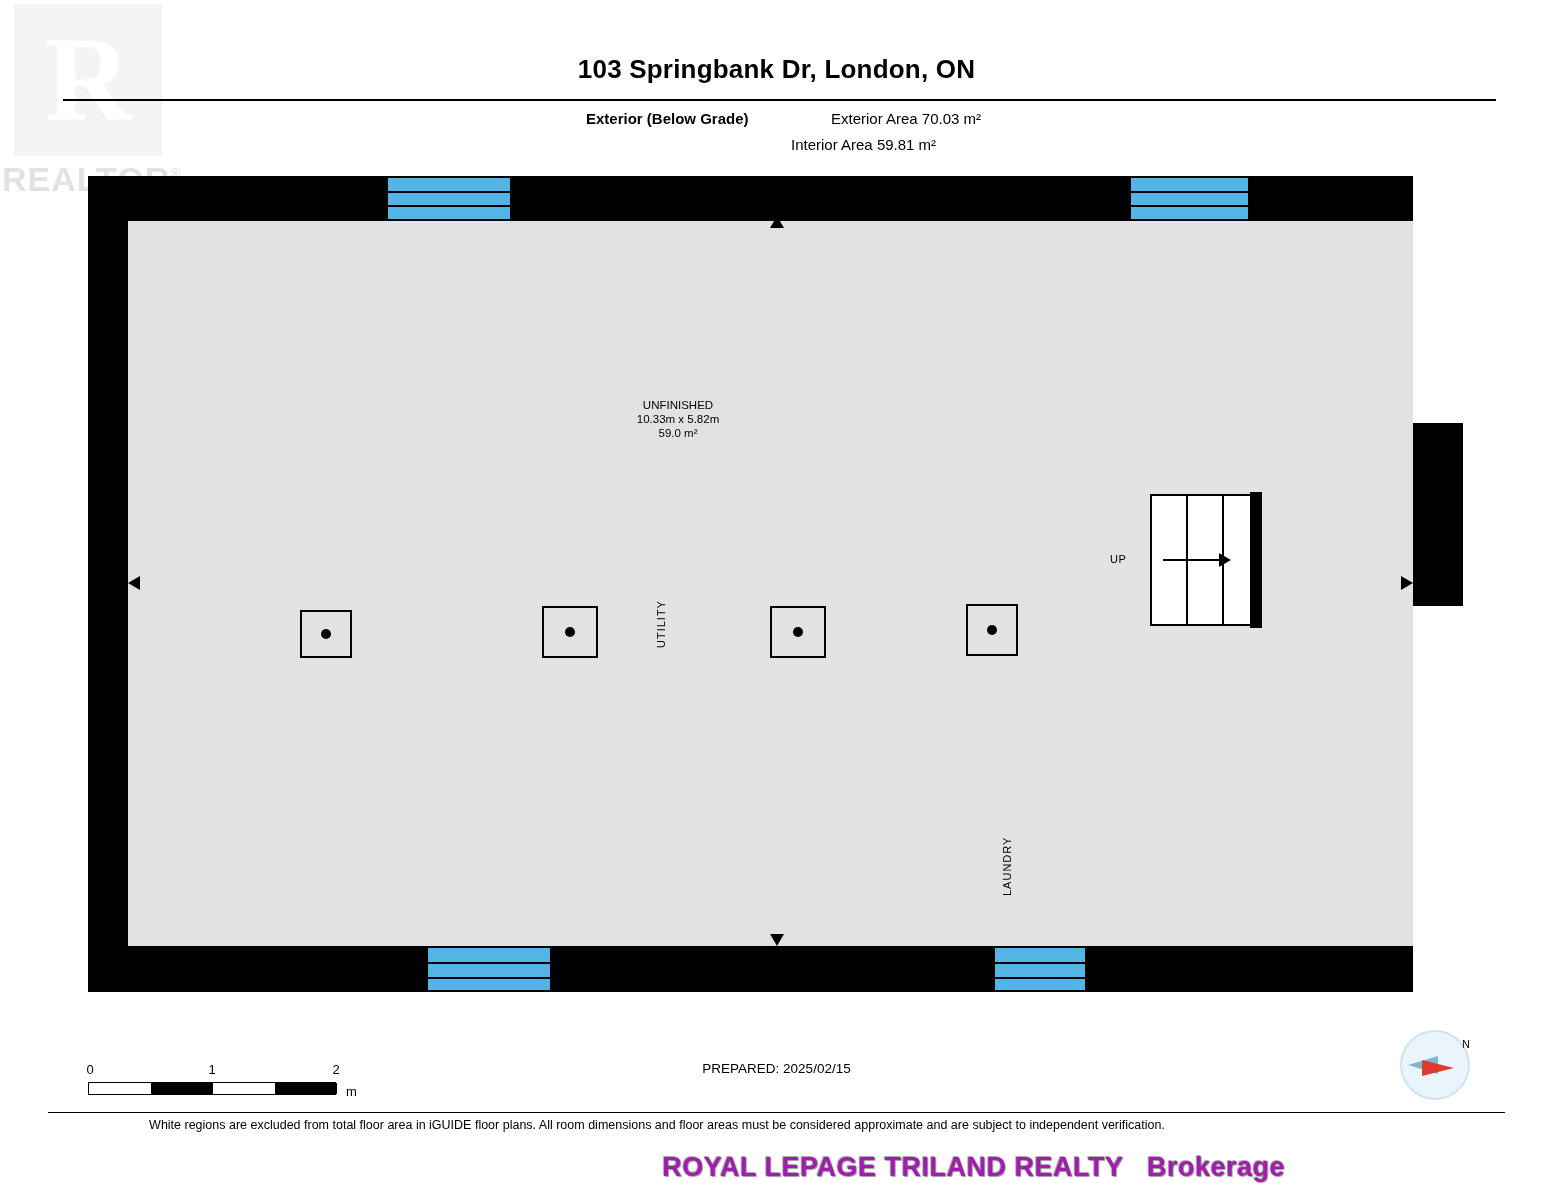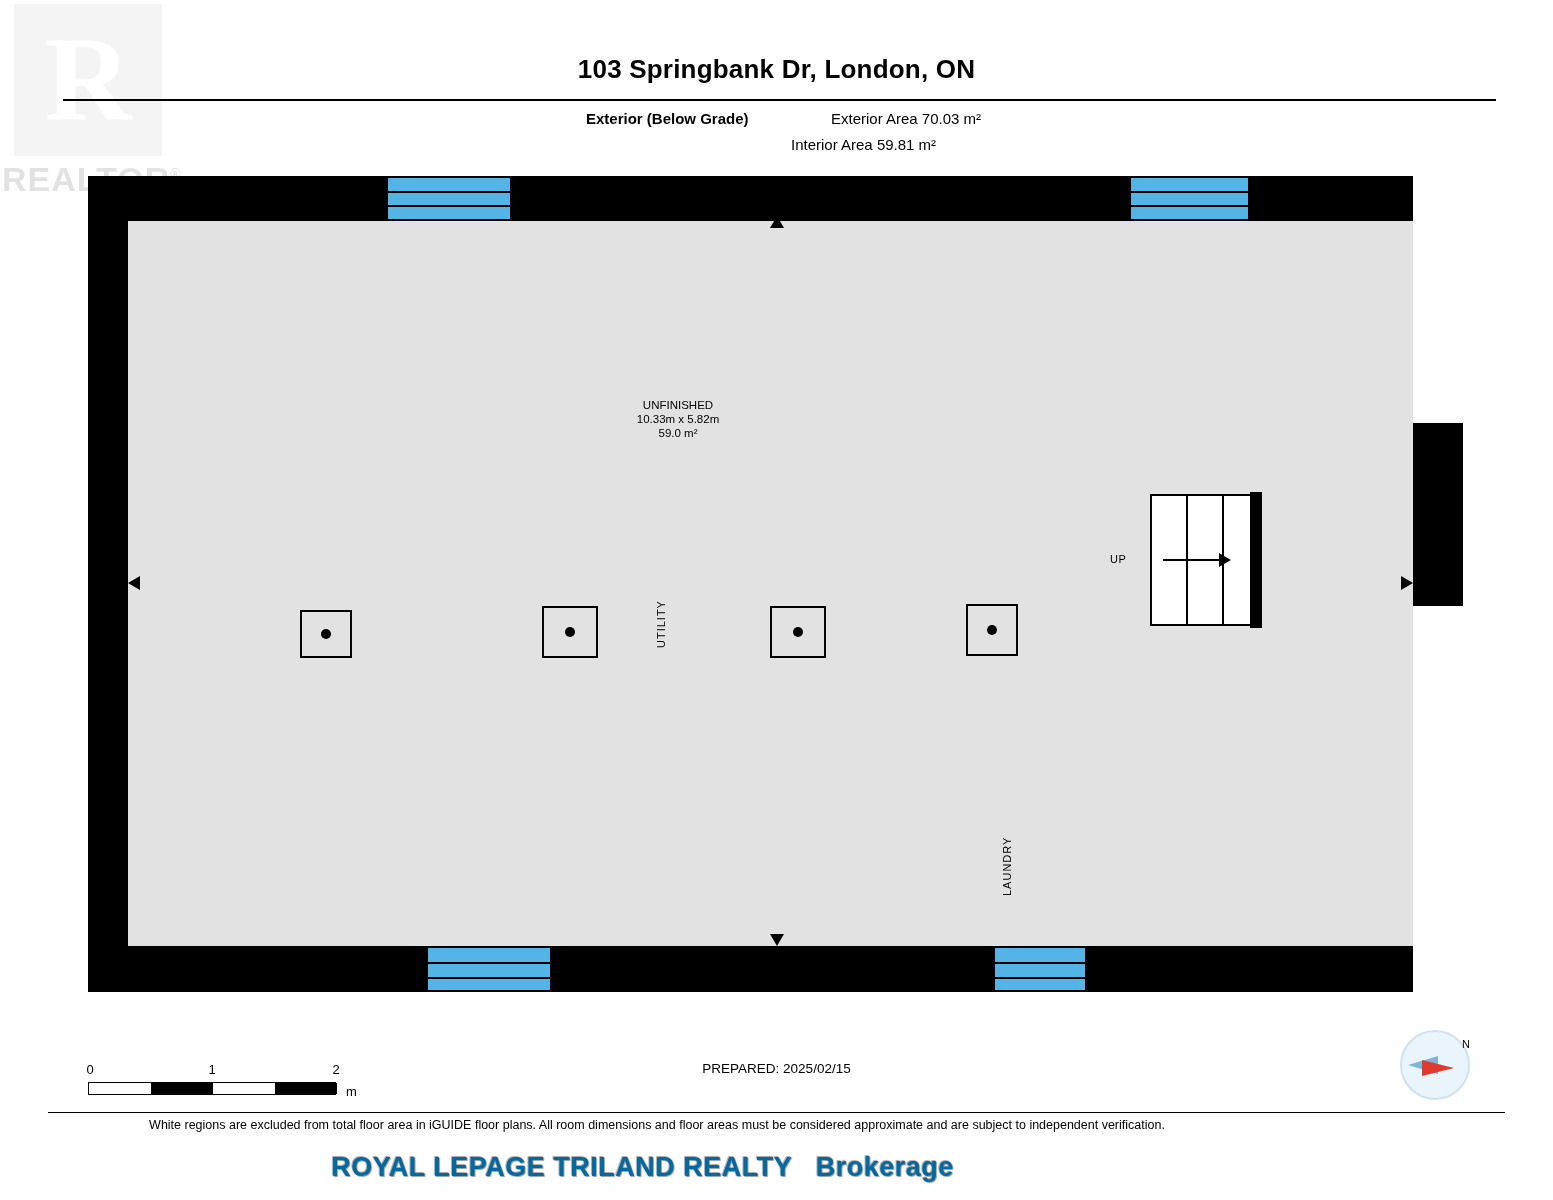--- a/index.html
+++ b/index.html
@@ -398,24 +398,24 @@
     top: 1118px;
     width: 1314px;
     text-align: center;
     font-size: 12.5px;
   }
   .brokerage {
     position: absolute;
     left: 0;
     top: 1152px;
     width: 1285px;
-    text-align: center;
+    text-align: right;
     font-size: 27px;
     font-weight: bold;
-    color: #0369a1;
+    color: #a21caf;
     text-shadow:
       0 0 2px rgba(110,110,110,0.85),
       1px 1px 0 rgba(120,120,120,0.55),
       -1px -1px 0 rgba(120,120,120,0.45);
     letter-spacing: 0.5px;
   }
   .brokerage .suffix {
     font-weight: bold;
   }
 </style>

